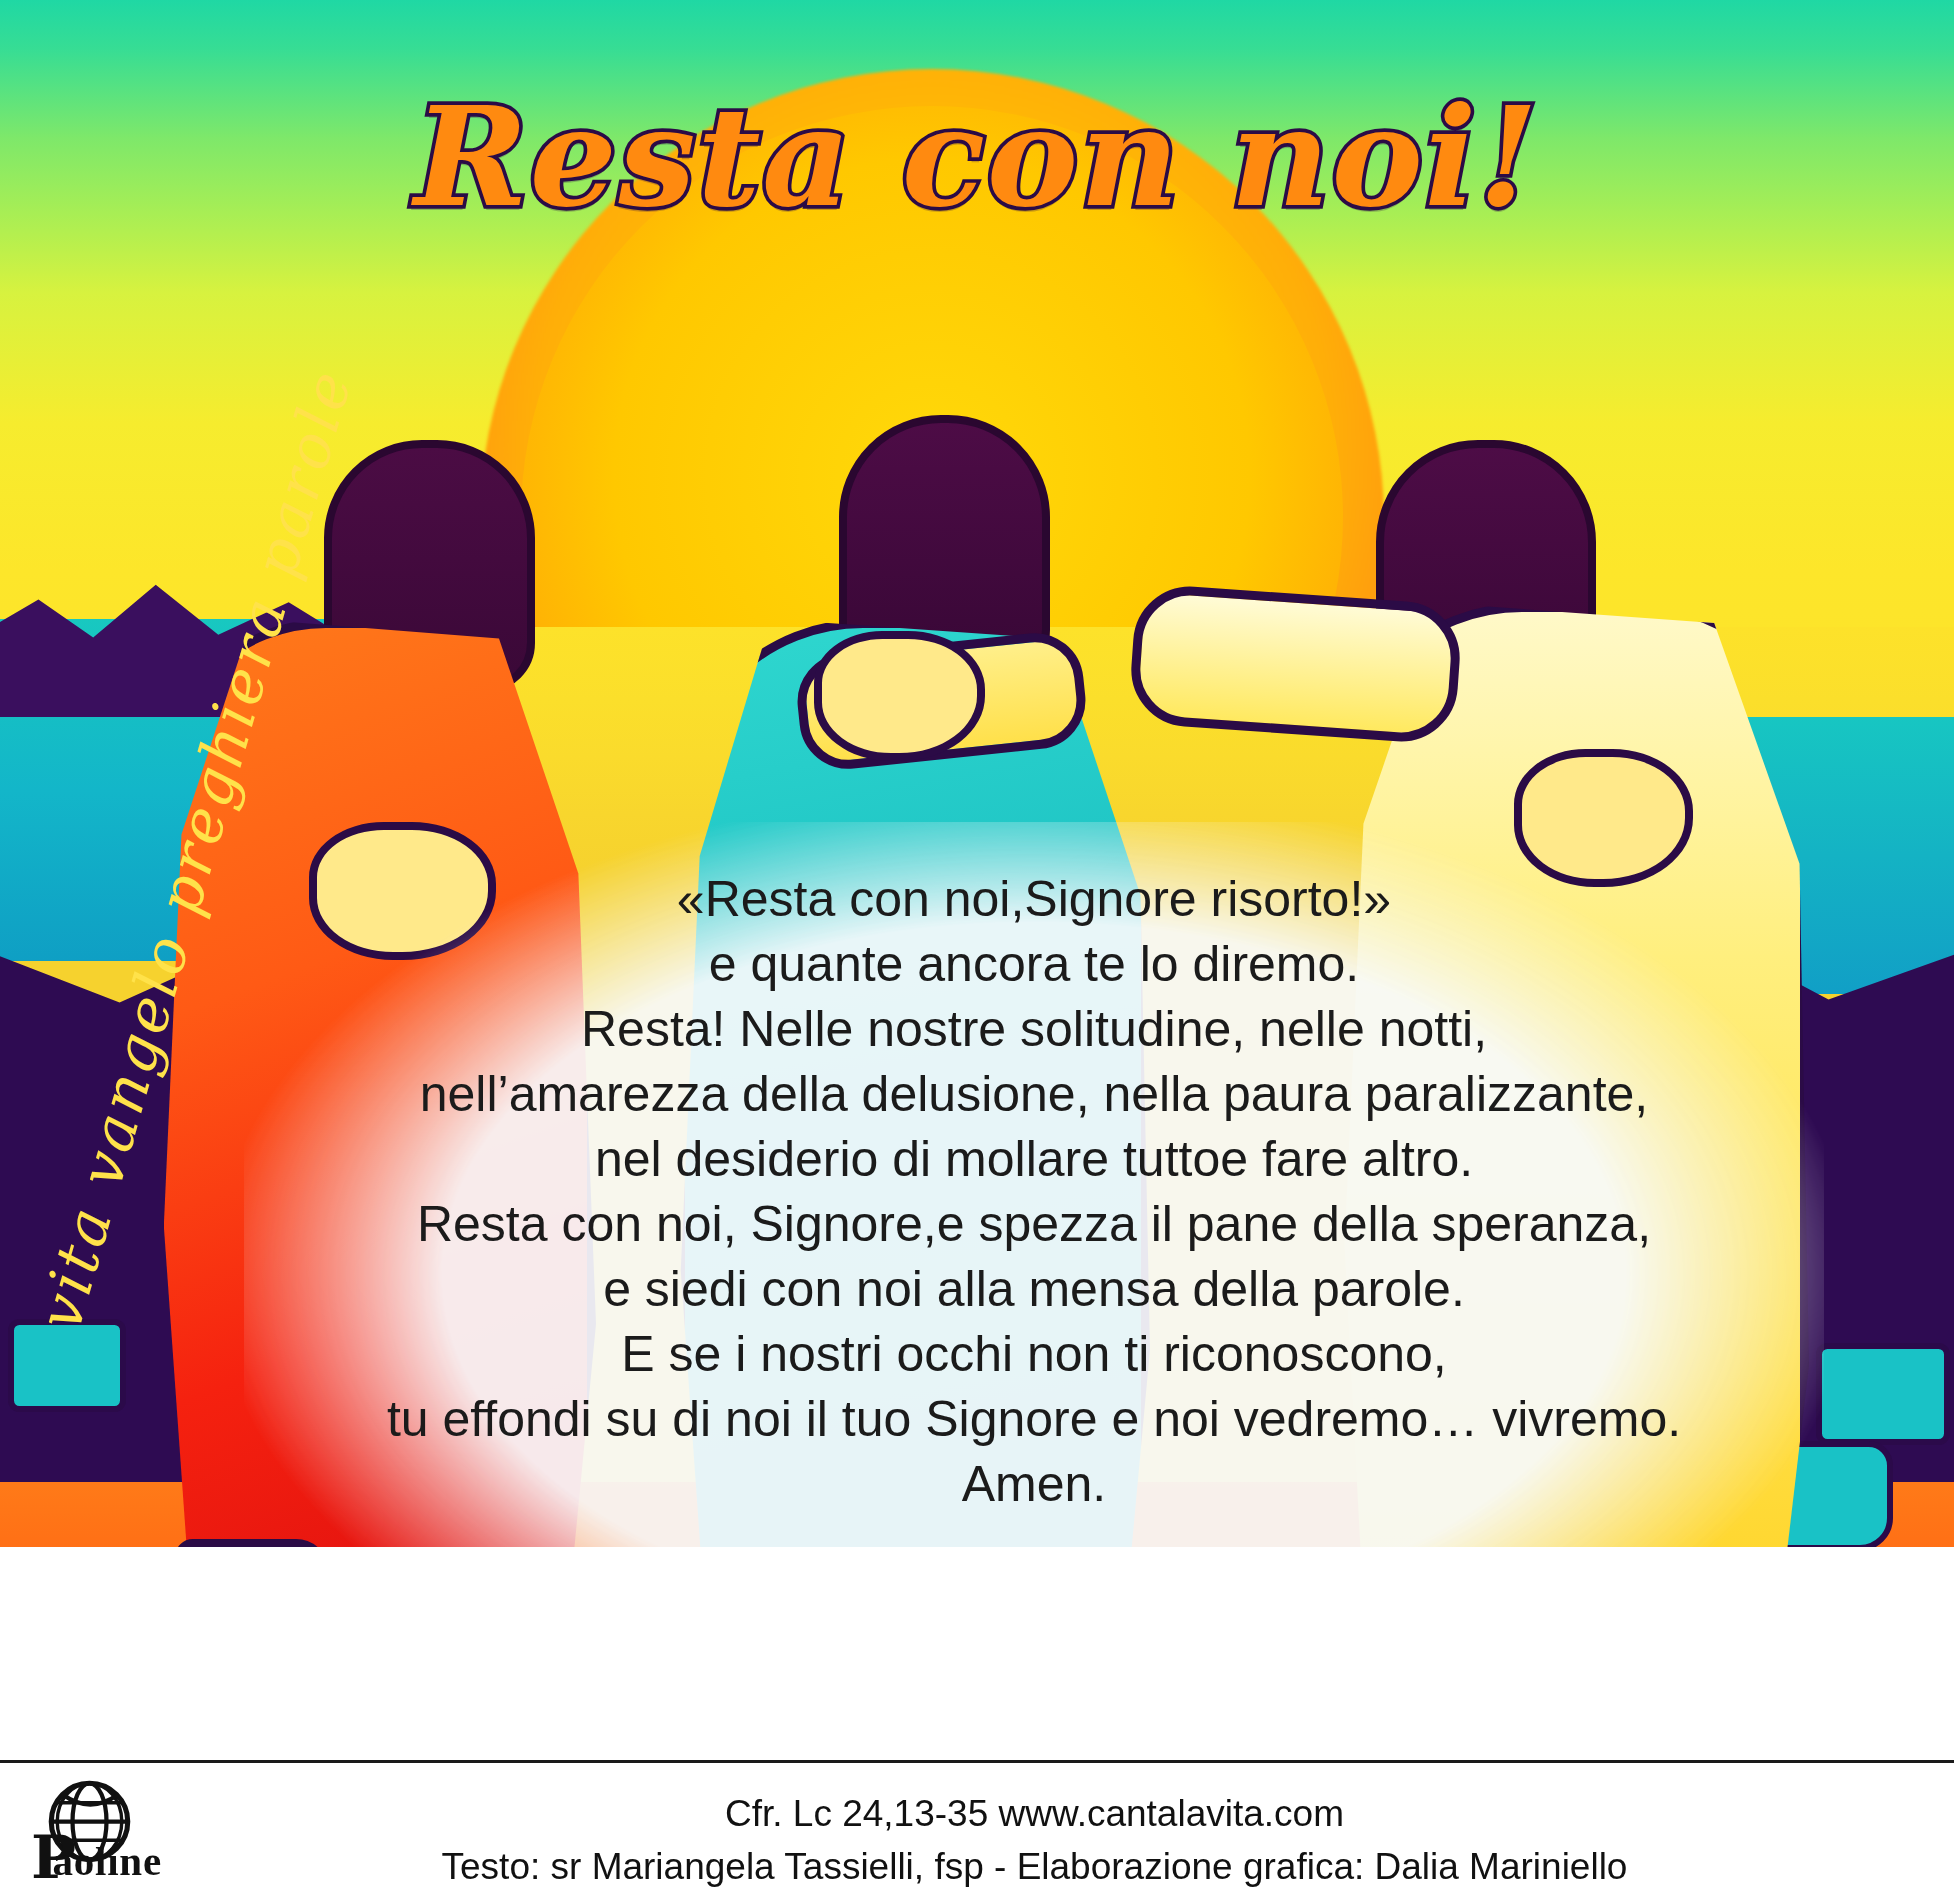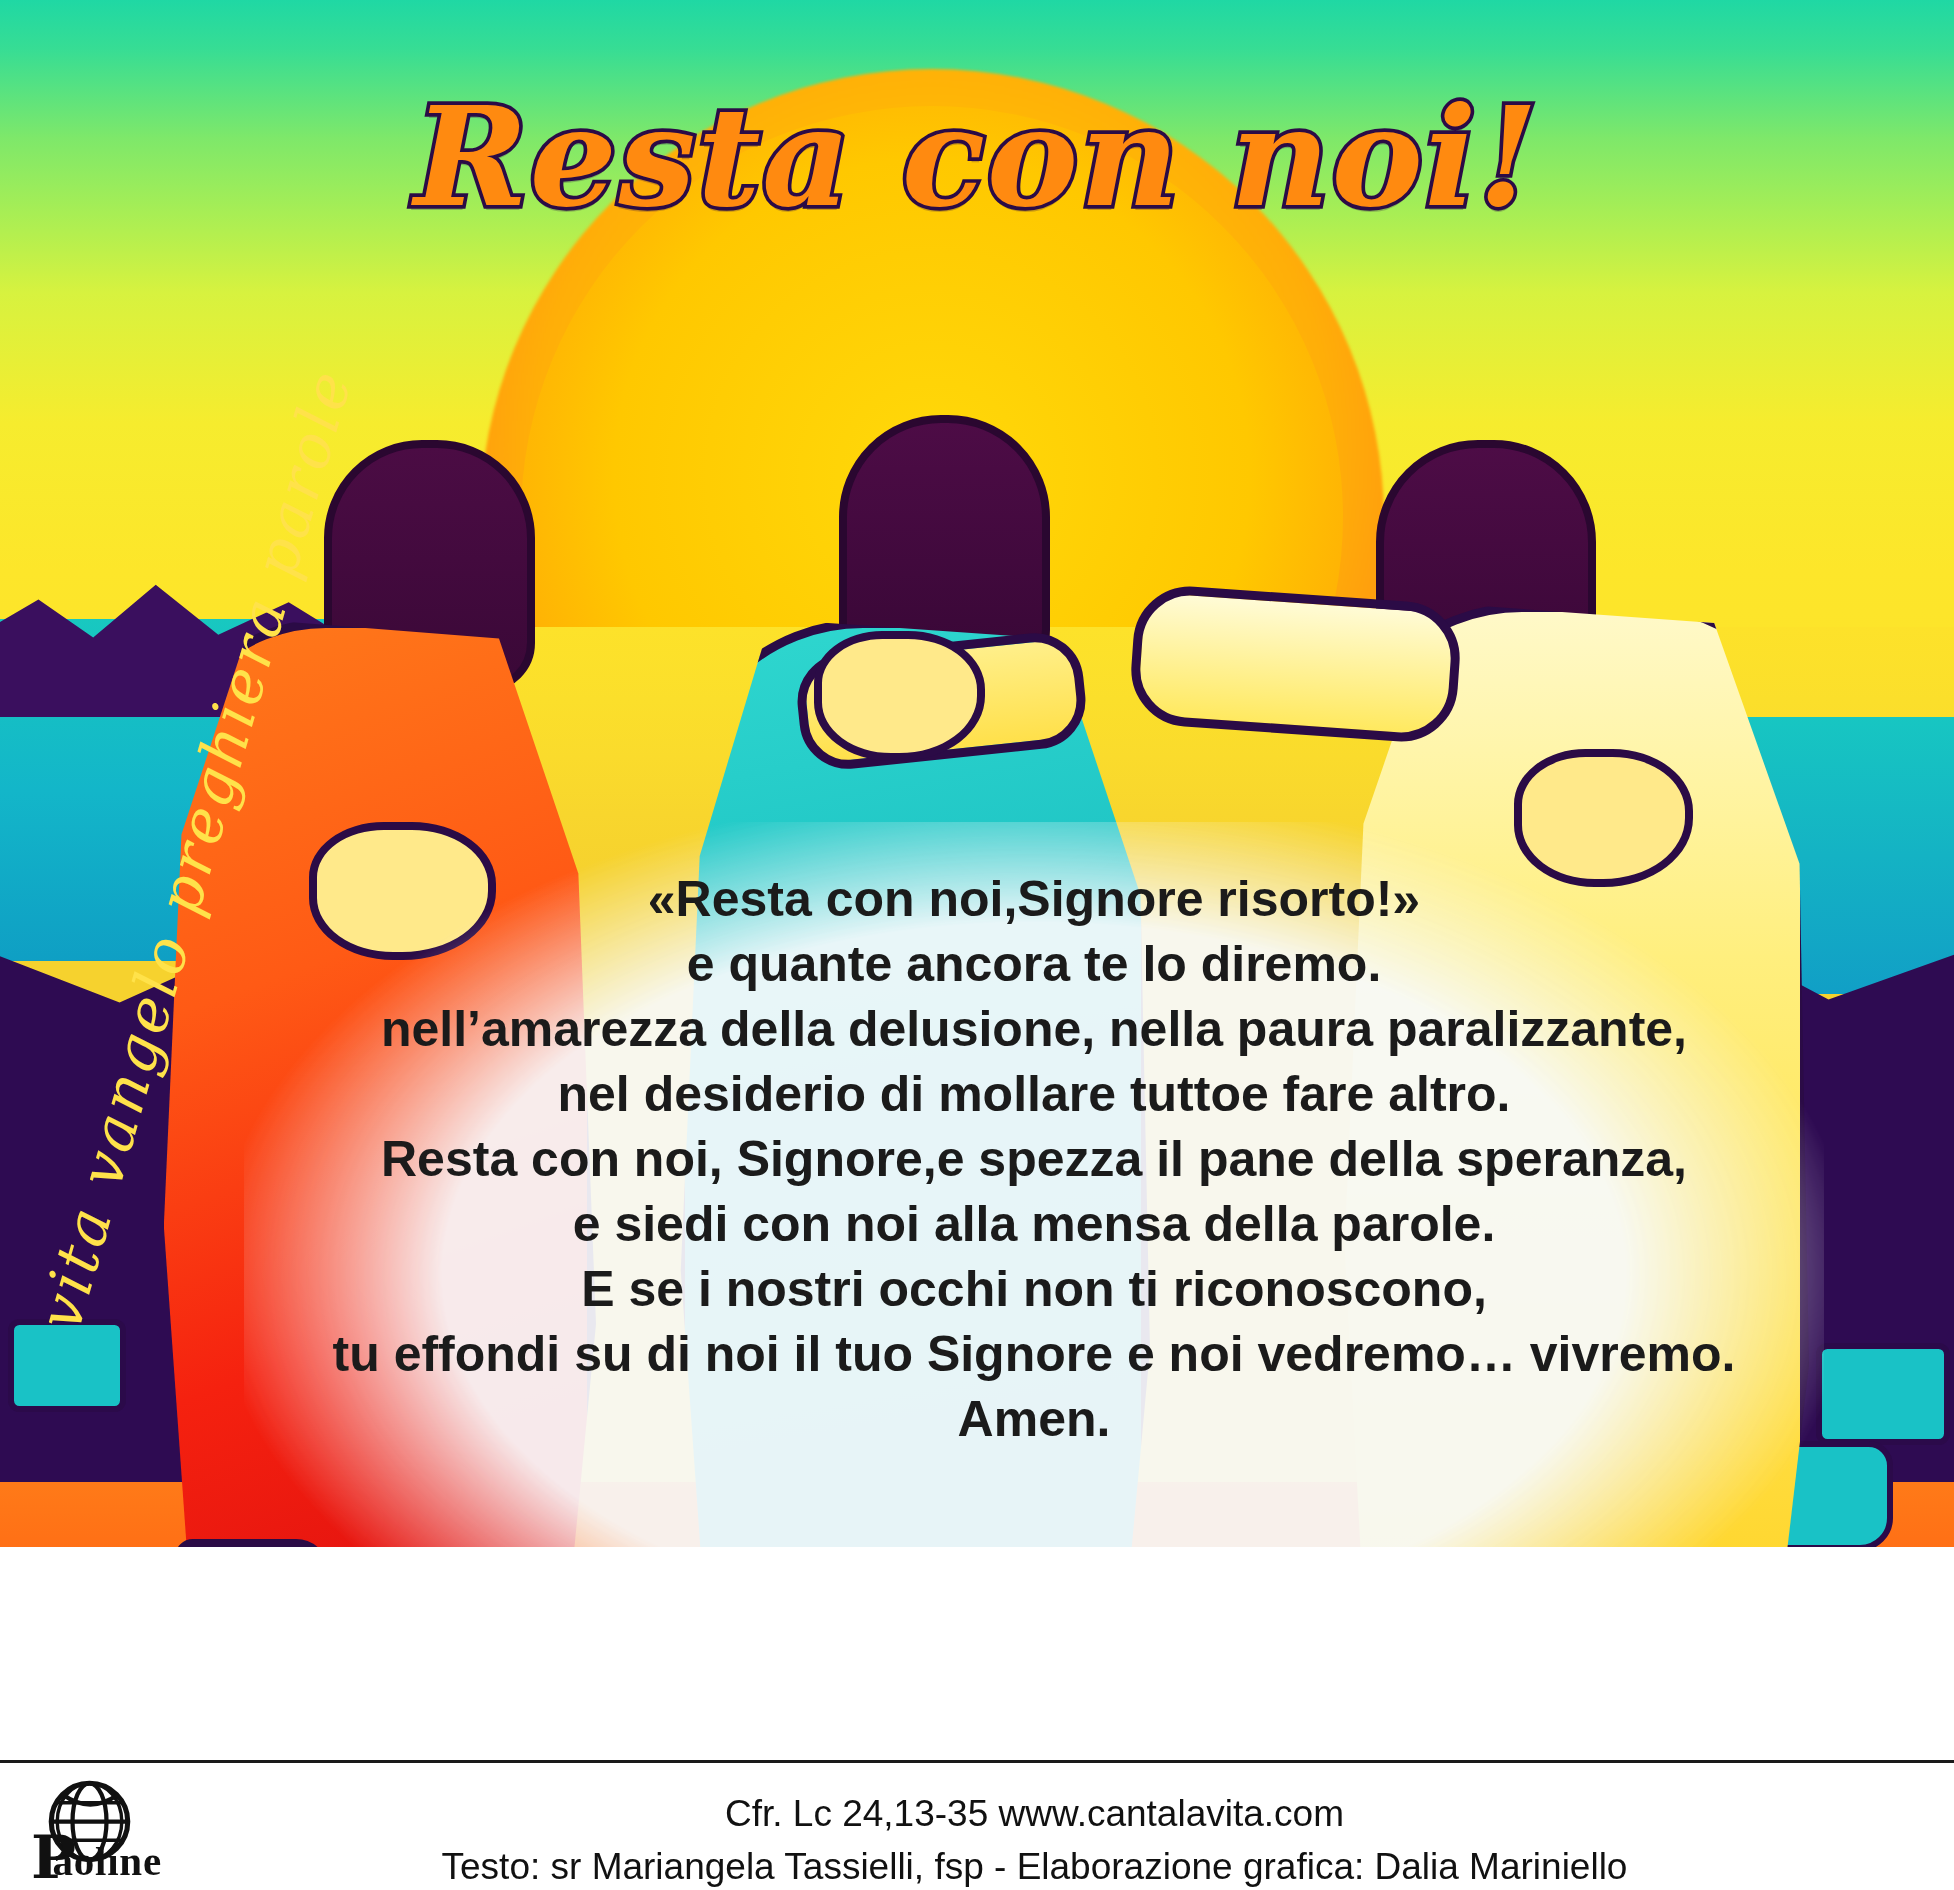--- a/index.html
+++ b/index.html
@@ -336,21 +336,21 @@
     position: absolute;
     left: 244px;
     top: 867px;
     width: 1580px;
     text-align: center;
     font-family: "Liberation Sans", sans-serif;
     font-size: 50px;
     line-height: 1.30;
     color: #1b1b1b;
   }
-  .prayer .line { display: block; white-space: nowrap; font-weight: bold; }
+  .prayer .line { display: block; white-space: nowrap; }
 
   
   .footer {
     position: absolute;
     left: 0;
     top: 1760px;
     width: 1954px;
     height: 130px;
     background: #ffffff;
     border-top: 3.3px solid #1a1a1a;
@@ -446,20 +446,21 @@
     <div class="hand hand-on-right"></div>
 
     <div class="title">Resta con noi!</div>
 
     <div class="side-text">vita vangelo preghiera parole</div>
 
     <div class="prayer-bg"></div>
     <div class="prayer">
       <span class="line">«Resta con noi,Signore risorto!»</span>
       <span class="line">e quante ancora te lo diremo.</span>
+      <span class="line">Resta!  Nelle nostre solitudine, nelle notti,</span>
       <span class="line">nell’amarezza della delusione, nella paura paralizzante,</span>
       <span class="line">nel desiderio di mollare tuttoe fare altro.</span>
       <span class="line">Resta con noi, Signore,e spezza il pane della speranza,</span>
       <span class="line">e siedi con noi alla mensa della parole.</span>
       <span class="line">E se i nostri occhi non ti riconoscono,</span>
       <span class="line">tu effondi su di noi il tuo Signore e noi vedremo… vivremo.</span>
       <span class="line">Amen.</span>
     </div>
   </div>
 

